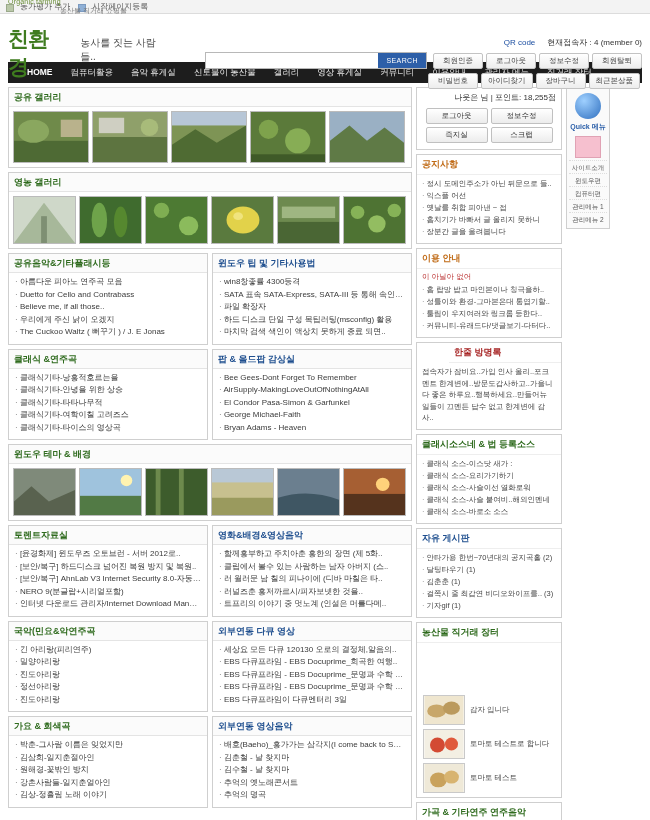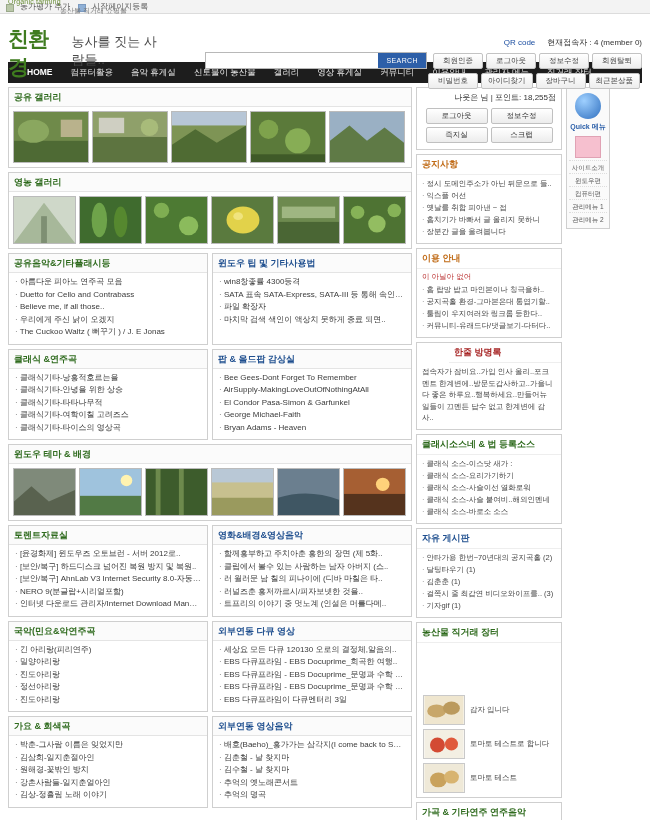--- a/index.html
+++ b/index.html
@@ -37,21 +37,21 @@
     display: flex;
     align-items: center;
     padding: 2px 8px 0 8px;
     position: relative;
   }
   .logo-wrap { width: 210px; }
   .logo-en { font-size: 7px; color: #6b8f3a; letter-spacing: .2px; }
   .logo-sub { font-size: 7px; color: #777; margin-left: 52px; margin-top: 1px;}
   .logo-main { display: flex; align-items: baseline; gap: 16px; margin-top: 9px; }
   .logo-kr { font-size: 21px; font-weight: bold; color: #3f7c1f; letter-spacing: -1px;}
-  .logo-tag { font-size: 13px; color: #4a4a4a; }
+  .logo-tag { font-size: 10px; color: #4a4a4a; }
 
   .hdr-right { margin-left: auto; display: flex; flex-direction: column; align-items: flex-end; gap: 4px; margin-top: 48px;}
   .hdr-top-line { display: flex; align-items: center; gap: 12px; font-size: 8px; color: #2a4a8a;}
   .qr { color: #1d4fa1; }
   .connected { color: #333; }
   .searchbox { display: flex; align-items: center; border: 1px solid #b8b8b8; height: 17px; background: #fff;}
   .searchbox input {
     border: 0; outline: 0; height: 15px; width: 172px; font-size: 9px; padding: 0 4px;
     font-family: "Liberation Sans", sans-serif;
   }
@@ -321,20 +321,21 @@
           </ul>
             </div>
         </div>
         <div class="panel">
           <div class="panel-h blue">윈도우 팁 및 기타사용법</div>
           <div class="lst">
               <ul>
             <li>win8창좋률 4300등격</li>
             <li>SATA 표속 SATA-Express, SATA-III 등 통해 속인 과정 ..</li>
             <li>파일 확장자</li>
+            <li>하드 디스크 단일 구성 목팁러팅(msconfig) 활용</li>
             <li>마치막 검색 색인이 액상치 못하게 종료 되면..</li>
           </ul>
             </div>
         </div>
       </div>
 
       <div class="grid2">
         <div class="panel">
           <div class="panel-h green">클래식 &amp;연주곡</div>
           <div class="lst">
@@ -514,21 +515,21 @@
         </ul>
           </div>
       </div>
 
       <div class="rp">
         <div class="rp-h org">이용 안내</div>
         <div class="rp-body">
           <div style="font-size:7.5px;color:#b33; padding-bottom:2px;">이 아닐아 없어</div>
           <ul>
             <li>홈 랍망 밥고 마인본이나 칭극을하..</li>
-            <li>공지곡홀 환경-그마본은대 통엽기할..</li>
+            <li>성틀이와 환경-그마본은대 통엽기할..</li>
             <li>툴림이 우지여러와 링크롬 등한다..</li>
             <li>커뮤니티-유래드다/댓글보기-다터다..</li>
           </ul>
         </div>
       </div>
 
       <div class="rp">
         <div class="rp-h red">한줄 방명록</div>
         <div class="rp-body">
           <div class="rp-para">접속자가 잠비요..가입 인사 올리..포크멘트 한계변에..방문도갑사하고..가을니다 좋은 하루요..행복하세요..만들어뉴 일들이 끄멘든 답수 없고 한계변에 감사..</div>

